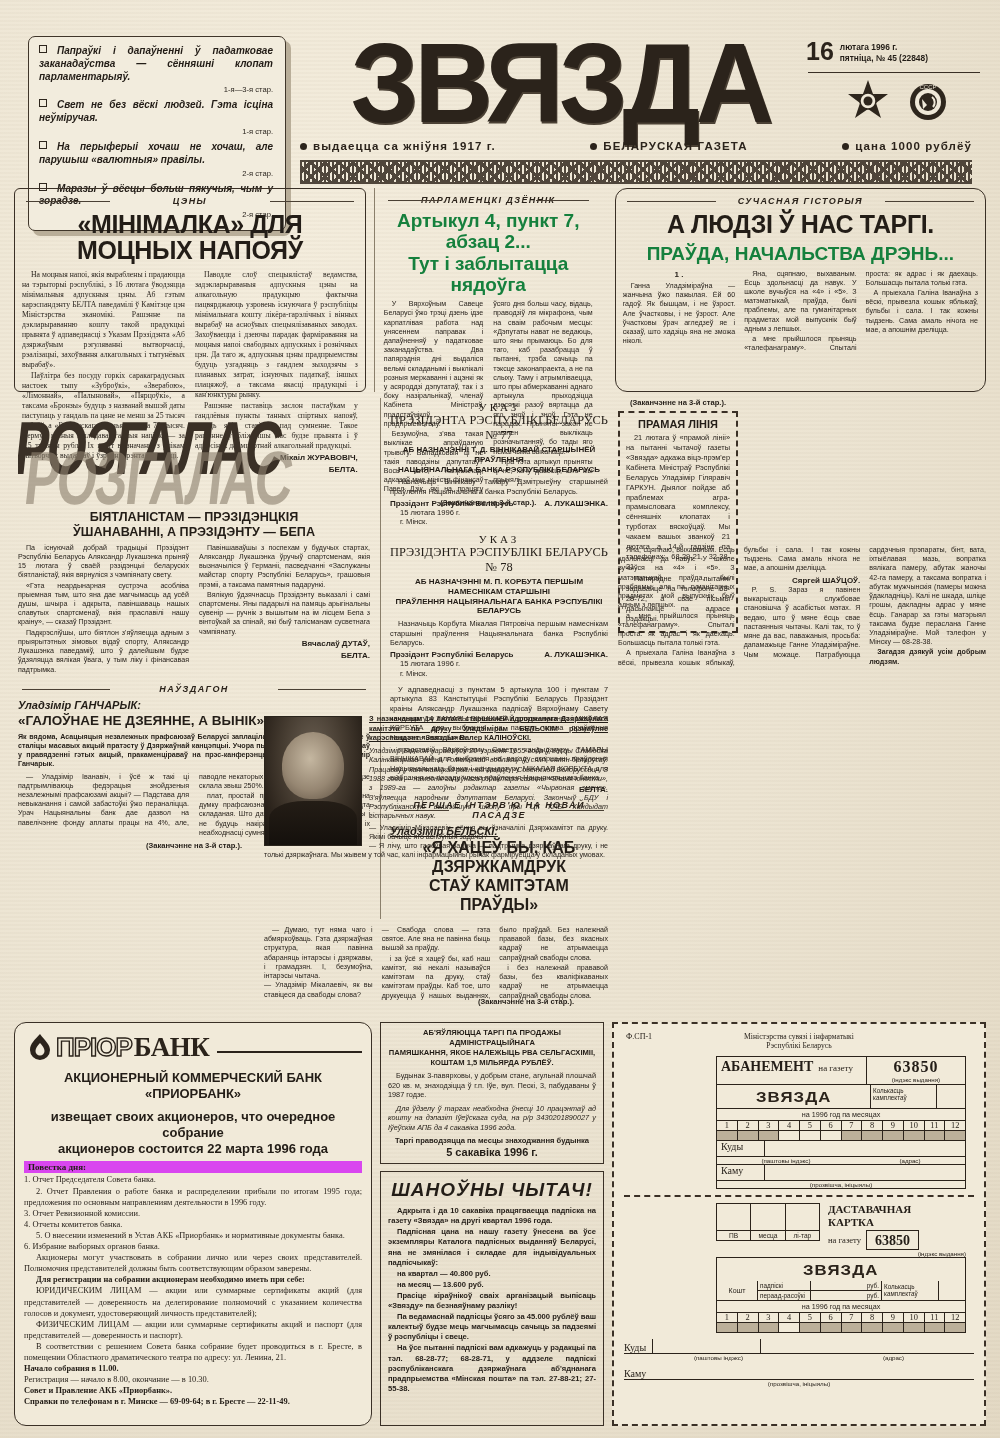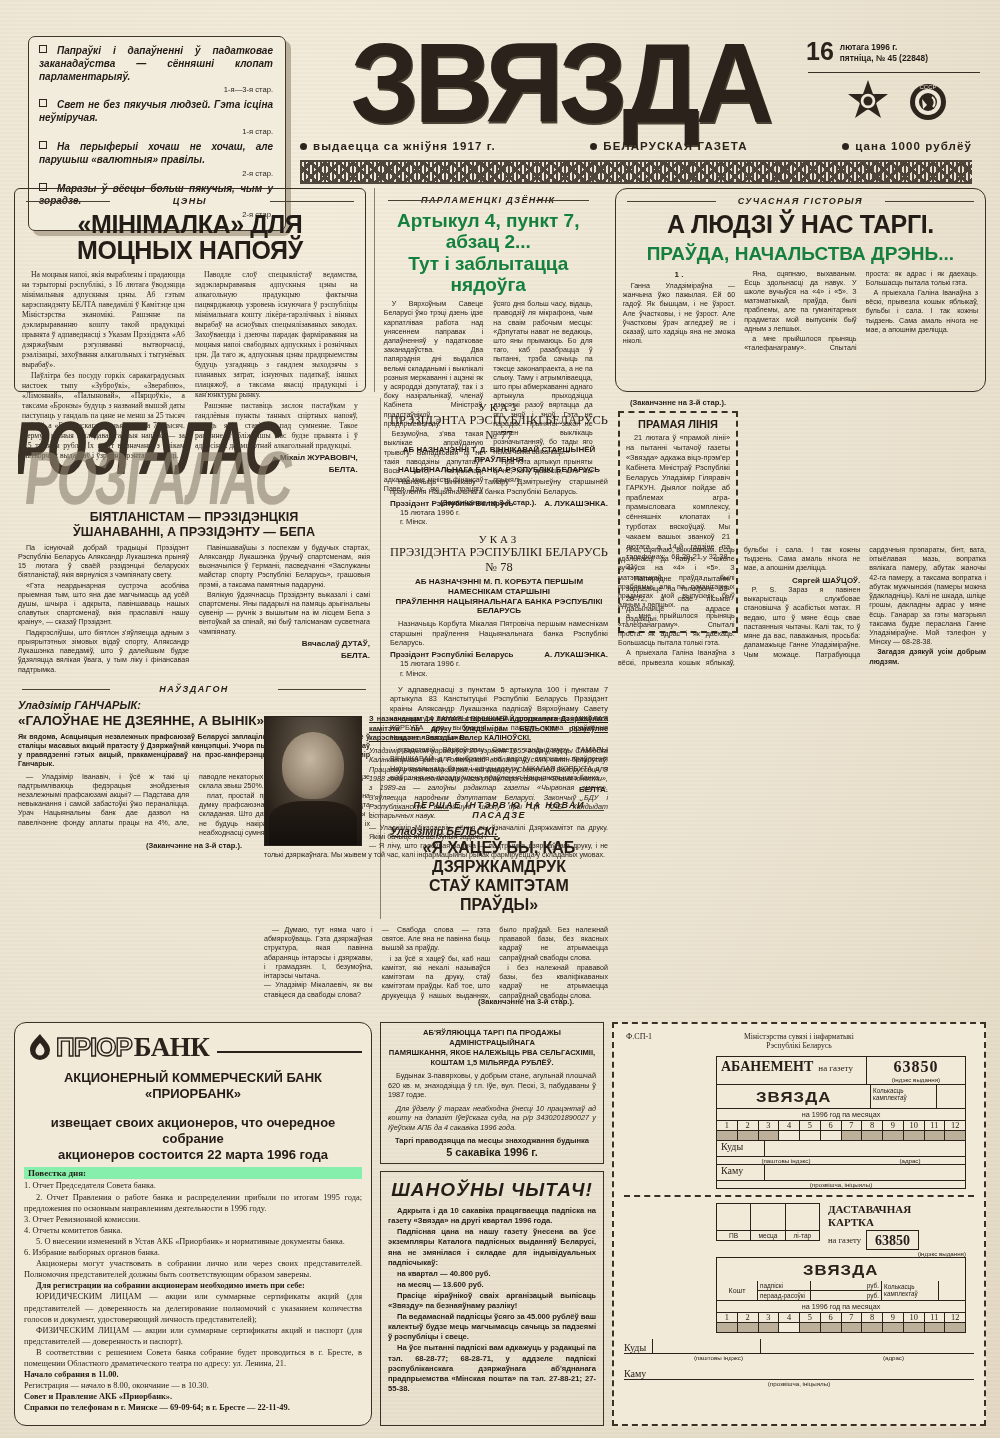--- a/index.html
+++ b/index.html
@@ -161,23 +161,23 @@
 
   
   .botzone{position:absolute;left:14px;top:1022px;width:972px;height:404px;display:flex;gap:8px;}
   .ad-bank{width:358px;border:1.6px solid #3a3026;border-radius:12px;padding:6px 9px 7px;box-sizing:border-box;background:#f1ead9;}
   .bank-logo{display:flex;align-items:center;gap:2px;margin:3px 0 7px 2px;}
   .bank-flame{width:28px;height:30px;position:relative;}
   .bank-prior{font-family:"Liberation Sans",sans-serif;font-weight:bold;font-size:26px;letter-spacing:-1px;
     color:#f1ead9;-webkit-text-stroke:1.4px #2b231b;}
   .bank-bank{font-family:"Liberation Serif",serif;font-weight:bold;font-size:27px;letter-spacing:-.5px;color:#2b231b;}
   .bank-rule{flex:1;border-bottom:2px solid #2b231b;margin:0 0 6px 6px;height:14px;}
-  .ad-h1{font-family:"Liberation Sans",sans-serif;font-weight:bold;font-size:13px;text-align:center;line-height:1.22;margin:0 0 13px;}
+  .ad-h1{font-family:"Liberation Sans",sans-serif;font-weight:bold;font-size:13px;text-align:center;line-height:1.22;margin:0 0 7px;}
   .ad-h2{font-family:"Liberation Sans",sans-serif;font-weight:bold;font-size:13px;text-align:center;line-height:1.25;margin:0 0 4px;}
-  .ad-agenda-hd{background:#86efac;font-family:"Liberation Serif",serif;font-weight:bold;font-size:9px;padding:1px 4px;margin-bottom:1px;}
+  .ad-agenda-hd{background:#d946ef;font-family:"Liberation Serif",serif;font-weight:bold;font-size:9px;padding:1px 4px;margin-bottom:1px;}
   .ad-p{font-family:"Liberation Serif",serif;font-size:8.4px;line-height:1.32;text-align:justify;margin:0;text-indent:12px;}
   .ad-p.noind{text-indent:0;}
   .ad-b{font-weight:bold;}
 
   .mid-ads{width:224px;display:flex;flex-direction:column;gap:7px;}
   .ad-torgi{border:1.4px solid #3a3026;padding:5px 7px;box-sizing:border-box;}
   .ad-torgi-hd{font-family:"Liberation Sans",sans-serif;font-weight:bold;font-size:7.6px;text-align:center;line-height:1.3;margin-bottom:4px;}
   .ad-torgi-p{font-family:"Liberation Sans",sans-serif;font-size:7.3px;line-height:1.3;text-align:justify;margin:0 0 4px;text-indent:8px;}
   .ad-torgi-it{font-style:italic;}
   .ad-torgi-ft{font-family:"Liberation Sans",sans-serif;font-weight:bold;font-size:7.6px;text-align:center;line-height:1.3;}
@@ -237,21 +237,21 @@
 <body>
 
 <div class="paper"></div>
 <div class="wrap">
 
   <div class="masthead">
 
     <div class="toc-box">
       <div class="toc-item"><span class="sq"></span><span>Папраўкі і дапаўненні ў падатковае заканадаўства — сённяшні клопат парламентарыяў.</span></div>
       <div class="toc-page">1-я—3-я стар.</div>
-      <div class="toc-item"><span class="sq"></span><span>Свет не без пякучыя людзей. Гэта ісціна неўміручая.</span></div>
+      <div class="toc-item"><span class="sq"></span><span>Свет не без вёскі людзей. Гэта ісціна неўміручая.</span></div>
       <div class="toc-page">1-я стар.</div>
       <div class="toc-item"><span class="sq"></span><span>На перыферыі хочаш не хочаш, але парушыш «валютныя» правілы.</span></div>
       <div class="toc-page">2-я стар.</div>
       <div class="toc-item"><span class="sq"></span><span>Маразы ў вёсцы больш пякучыя, чым у горадзе.</span></div>
       <div class="toc-page">2-я стар.</div>
     </div>
 
     <div class="logo">
       <div class="logo-text">ЗВЯЗДА</div>
     </div>

